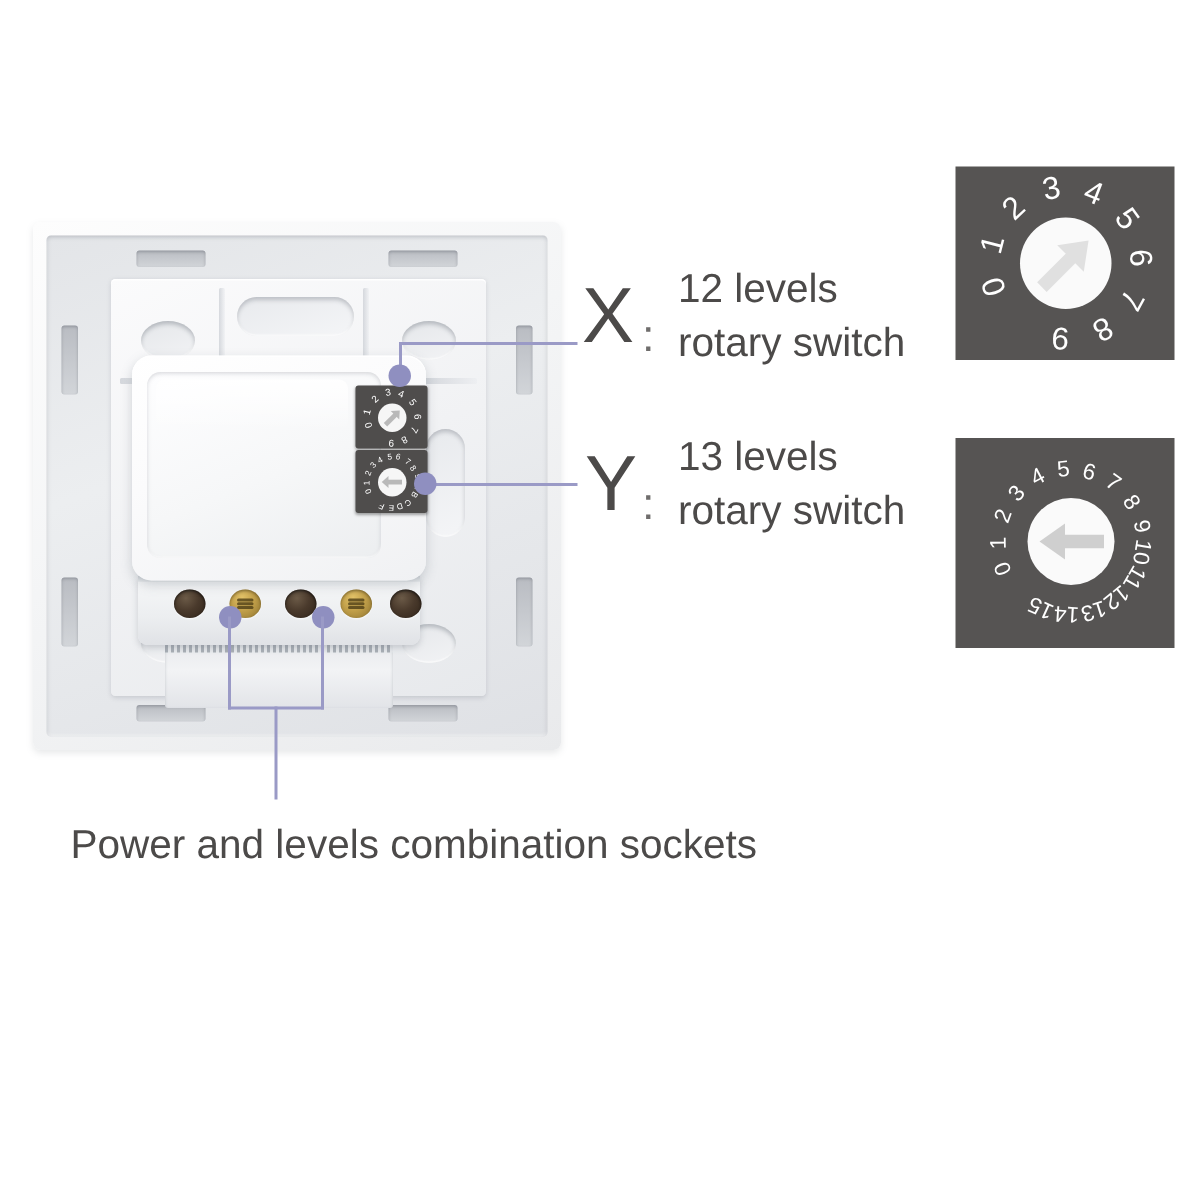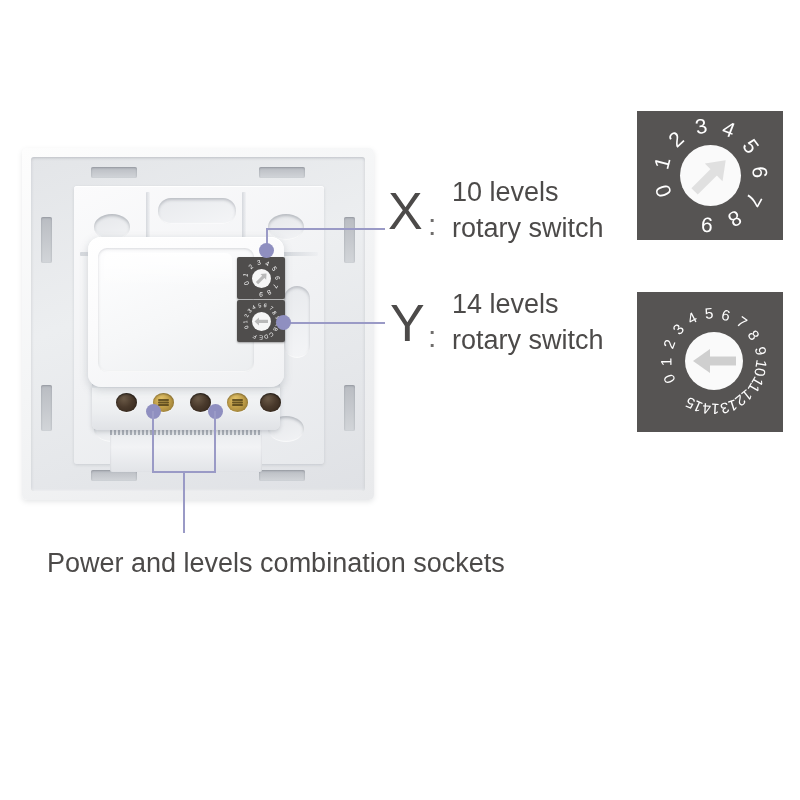--- a/index.html
+++ b/index.html
@@ -387,26 +387,26 @@
 
   <div class="dot" style="left:146px; top:404px;"></div>
   <div class="dot" style="left:208px; top:404px;"></div>
   <div class="cl v" style="left:152px; top:411px; height:62px;"></div>
   <div class="cl v" style="left:214px; top:411px; height:62px;"></div>
   <div class="cl h" style="left:152px; top:471px; width:64px;"></div>
   <div class="cl v" style="left:183px; top:471px; height:62px;"></div>
 
   <div class="axis-letter" style="left:388px; top:185px;">X</div>
   <div class="colon" style="left:428px; top:210px;">:</div>
-  <div class="label-text" style="left:452px; top:175px;">10 levels</div>
+  <div class="label-text" style="left:452px; top:175px;">12 levels</div>
   <div class="label-text" style="left:452px; top:211px;">rotary switch</div>
 
   <div class="axis-letter" style="left:390px; top:297px;">Y</div>
   <div class="colon" style="left:428px; top:322px;">:</div>
-  <div class="label-text" style="left:452px; top:287px;">14 levels</div>
+  <div class="label-text" style="left:452px; top:287px;">13 levels</div>
   <div class="label-text" style="left:452px; top:323px;">rotary switch</div>
 
   <div class="dial-panel" id="bigX" style="left:637px; top:111px; width:146px; height:129px;">
     <div class="dial-hub" style="left:43px; top:34px; width:61px; height:61px;"></div>
     <svg class="arrow-svg" style="left:43px; top:34px;" width="61" height="61" viewBox="0 0 61 61">
       <g transform="rotate(-45 30.5 30.5)">
         <rect x="8" y="26" width="31" height="9" fill="#e0e0e0"></rect>
         <path d="M35 18 L52 30.5 L35 43 Z" fill="#e0e0e0"></path>
       </g>
     </svg>

